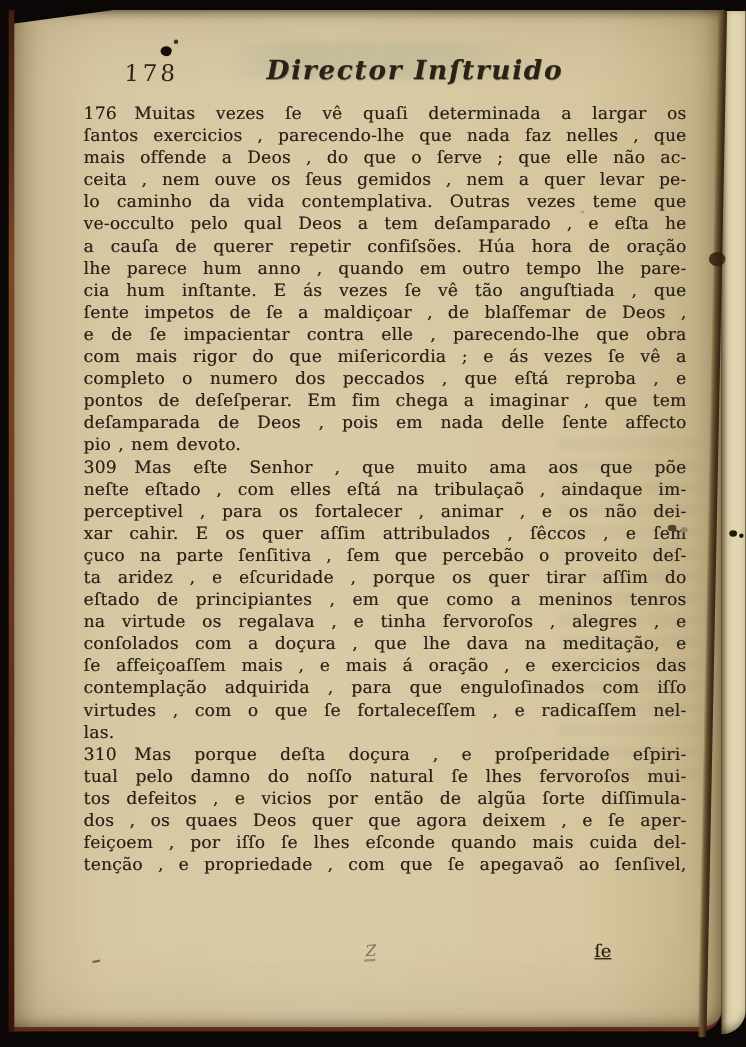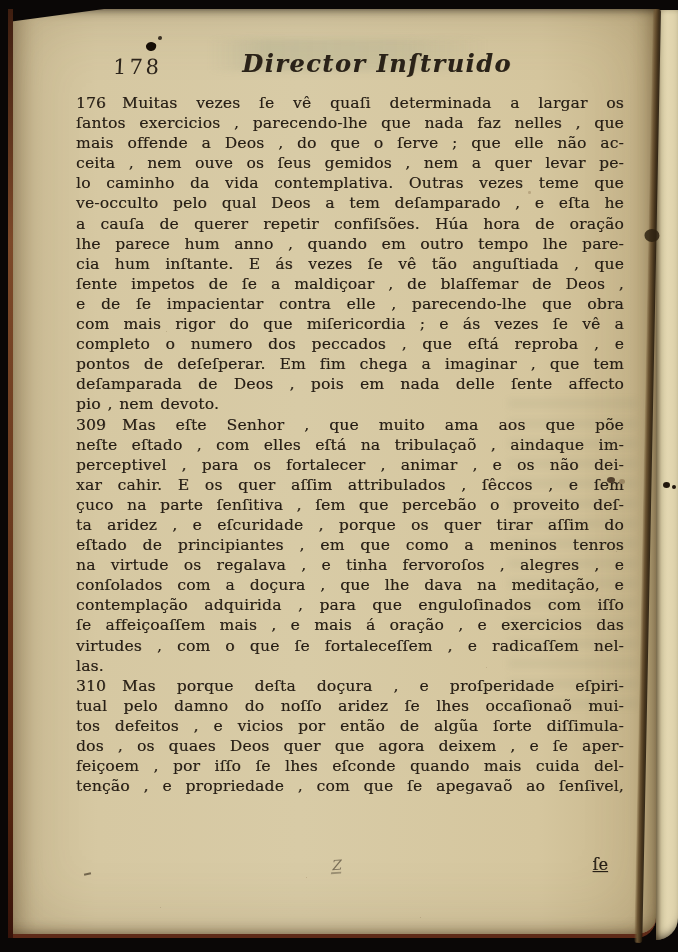--- a/index.html
+++ b/index.html
@@ -49,21 +49,21 @@
               text-shadow:.4px .4px .5px rgba(40,30,18,.45);}
 
   
   .text-block{position:absolute;left:68px;top:84px;width:548px;color:#271f16;
               font-size:15.5px;letter-spacing:.2px;word-spacing:1.5px;
               text-shadow:.35px .35px .45px rgba(45,34,22,.5);}
   .line{height:20.1px;line-height:20.1px;text-align:justify;text-align-last:justify;
         white-space:nowrap;overflow:visible;}
   .line.short{text-align-last:left;}
 
-  .catchword{position:absolute;left:480px;top:846px;width:120px;text-align:right;
+  .catchword{position:absolute;left:480px;top:846px;width:120px;text-align:center;
              font-size:16px;color:#271f16;text-shadow:.35px .35px .45px rgba(45,34,22,.5);text-decoration:underline;}
   .signature{position:absolute;left:324px;top:850px;font-size:14px;color:rgba(44,35,24,.55);
              transform:skewX(-12deg) rotate(-4deg);letter-spacing:0;
              border-bottom:2px solid rgba(44,35,24,.35);line-height:13px;}
 
   
   .blot{position:absolute;background:#150d06;border-radius:60% 45% 55% 50%;}
   .blot.b1{left:138px;top:33px;width:10px;height:9px;transform:rotate(18deg);}
   .blot.b2{left:150px;top:27px;width:4px;height:4px;opacity:.8;}
   .margin-dot{position:absolute;border-radius:50%;}
@@ -126,26 +126,26 @@
         <div class="line short">pio , nem devoto.</div>
         <div class="line">309  Mas eſte Senhor , que muito ama aos que põe</div>
         <div class="line">neſte eſtado , com elles eſtá na tribulaçaõ , aindaque im-</div>
         <div class="line">perceptivel , para os fortalecer , animar , e os não dei-</div>
         <div class="line">xar cahir. E os quer aſſim attribulados , ſêccos , e ſem</div>
         <div class="line">çuco na parte ſenſitiva , ſem que percebão o proveito deſ-</div>
         <div class="line">ta aridez , e eſcuridade , porque os quer tirar aſſim do</div>
         <div class="line">eſtado de principiantes , em que como a meninos tenros</div>
         <div class="line">na virtude os regalava , e tinha fervoroſos , alegres , e</div>
         <div class="line">conſolados com a doçura , que lhe dava na meditação, e</div>
+        <div class="line">ſe affeiçoaſſem mais , e mais á oração , e exercicios das</div>
         <div class="line">contemplação adquirida , para que enguloſinados com iſſo</div>
-        <div class="line">ſe affeiçoaſſem mais , e mais á oração , e exercicios das</div>
         <div class="line">virtudes , com o que ſe fortaleceſſem , e radicaſſem nel-</div>
         <div class="line short">las.</div>
         <div class="line">310  Mas porque deſta doçura , e proſperidade eſpiri-</div>
-        <div class="line">tual pelo damno do noſſo aridez ſe lhes occaſionaõ mui-</div>
+        <div class="line">tual pelo damno do noſſo natural ſe lhes fervoroſos mui-</div>
         <div class="line">tos defeitos , e vicios por então de algũa ſorte diſſimula-</div>
         <div class="line">dos , os quaes Deos quer que agora deixem , e ſe aper-</div>
         <div class="line">feiçoem , por iſſo ſe lhes eſconde quando mais cuida del-</div>
         <div class="line">tenção , e propriedade , com que ſe apegavaõ ao ſenſivel,</div>
       </div>
 
     <span class="catchword">ſe</span>
     <span class="signature">Z</span>
 
     <span class="blot b1"></span>

